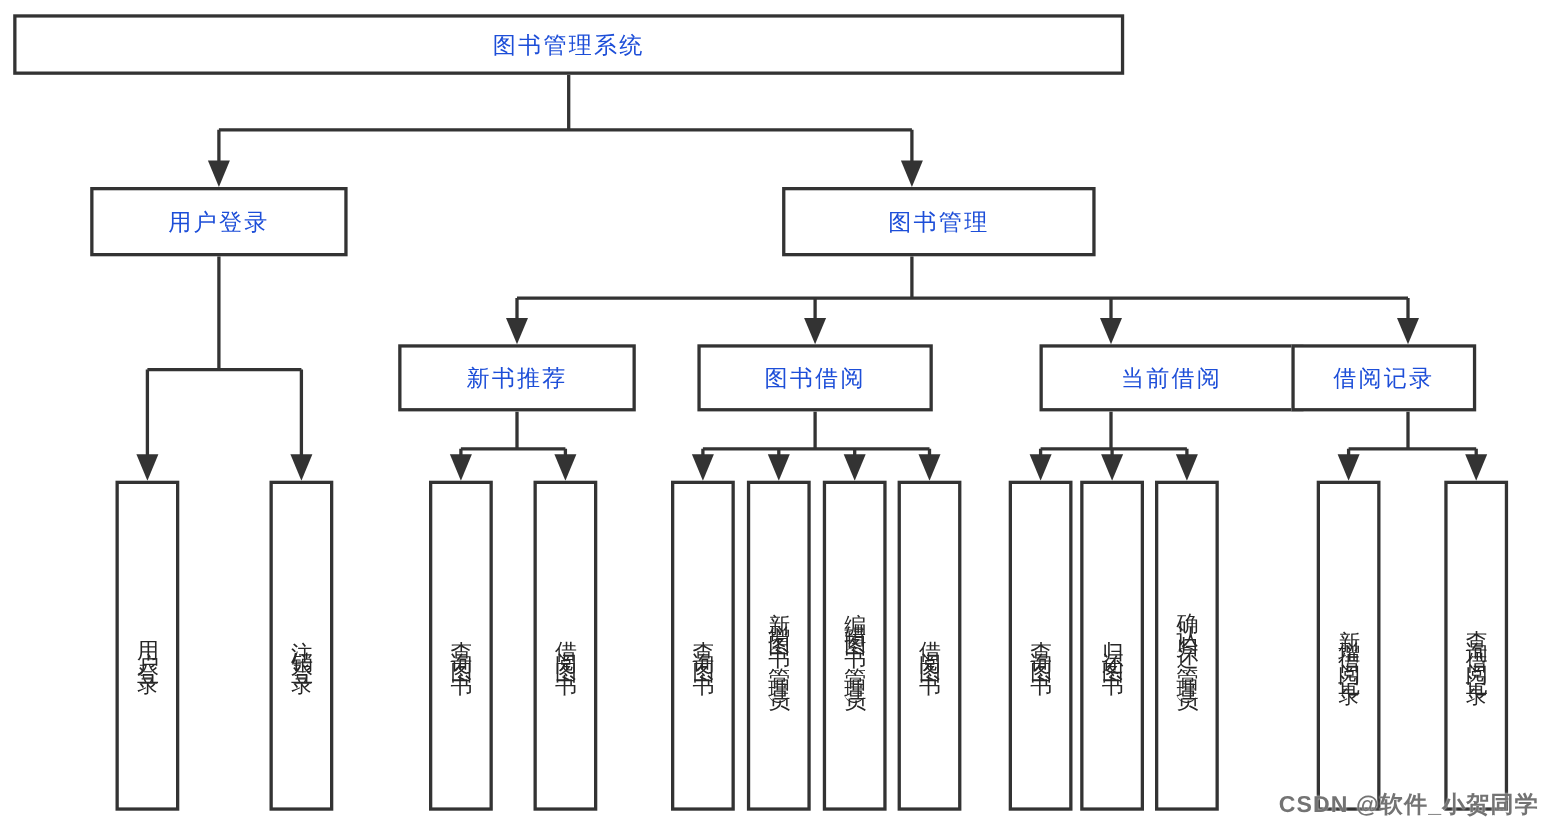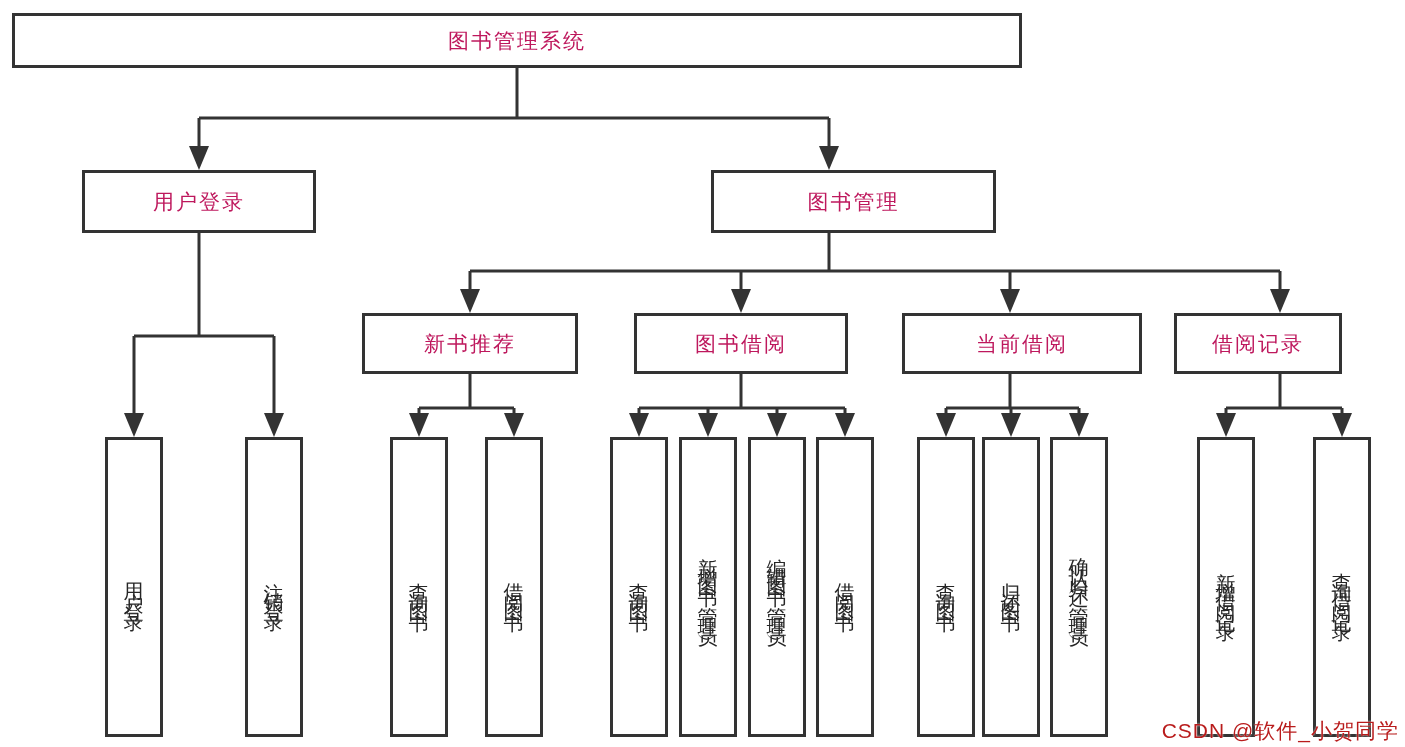--- a/index.html
+++ b/index.html
@@ -23,21 +23,21 @@
   .hbox {
     position: absolute;
     box-sizing: border-box;
     background: #ffffff;
     border: 3px solid #333333;
     display: flex;
     align-items: center;
     justify-content: center;
     font-size: 21px;
     letter-spacing: 2px;
-    color: #be185d;
+    color: #1d4ed8;
     white-space: nowrap;
   }
   .vbox {
     position: absolute;
     box-sizing: border-box;
     top: 437px;
     width: 58px;
     height: 300px;
     background: #ffffff;
     border: 3px solid #333333;
@@ -53,45 +53,46 @@
     letter-spacing: 10px;
     color: #262626;
     white-space: nowrap;
   }
   
   #root-node   { left: 12px;  top: 13px;  width: 1010px; height: 55px; }
   #n-user      { left: 82px;  top: 170px; width: 234px;  height: 63px; }
   #n-bookmgmt  { left: 711px; top: 170px; width: 285px;  height: 63px; }
   #n-newbook   { left: 362px; top: 313px; width: 216px;  height: 61px; }
   #n-borrow    { left: 634px; top: 313px; width: 214px;  height: 61px; }
-  #n-current   { left: 902px; top: 313px; width: 240px;  height: 61px; }
+  #n-current   { left: 945px; top: 313px; width: 240px;  height: 61px; }
   #n-records   { left: 1174px;top: 313px; width: 168px;  height: 61px; }
   #l1  { left: 105px; }
   #l2  { left: 245px; }
   #l3  { left: 390px; }
   #l4  { left: 485px; }
   #l5  { left: 610px; }
   #l6  { left: 679px; }
   #l7  { left: 748px; }
   #l8  { left: 816px; }
   #l9  { left: 917px; }
   #l10 { left: 982px; }
   #l11 { left: 1050px; }
   #l12 { left: 1197px; }
   #l13 { left: 1313px; }
   #watermark {
     position: absolute;
     right: 6px;
     bottom: 2px;
     font-size: 21px;
-    color: #b91c1c;
+    color: #737373;
     letter-spacing: 1px;
     text-shadow: 0 0 2px #ffffff;
     z-index: 5;
     white-space: nowrap;
+    font-weight: bold;
   }
 </style>
 </head>
 <body>
 
 <div id="canvas">
 
   <svg id="connectors" viewBox="0 0 1405 747" xmlns="http://www.w3.org/2000/svg">
     <g stroke="#333333" stroke-width="3" fill="none">
       <path d="M517 68 V118 M199 118 H829 M199 118 V150 M829 118 V150"></path>

